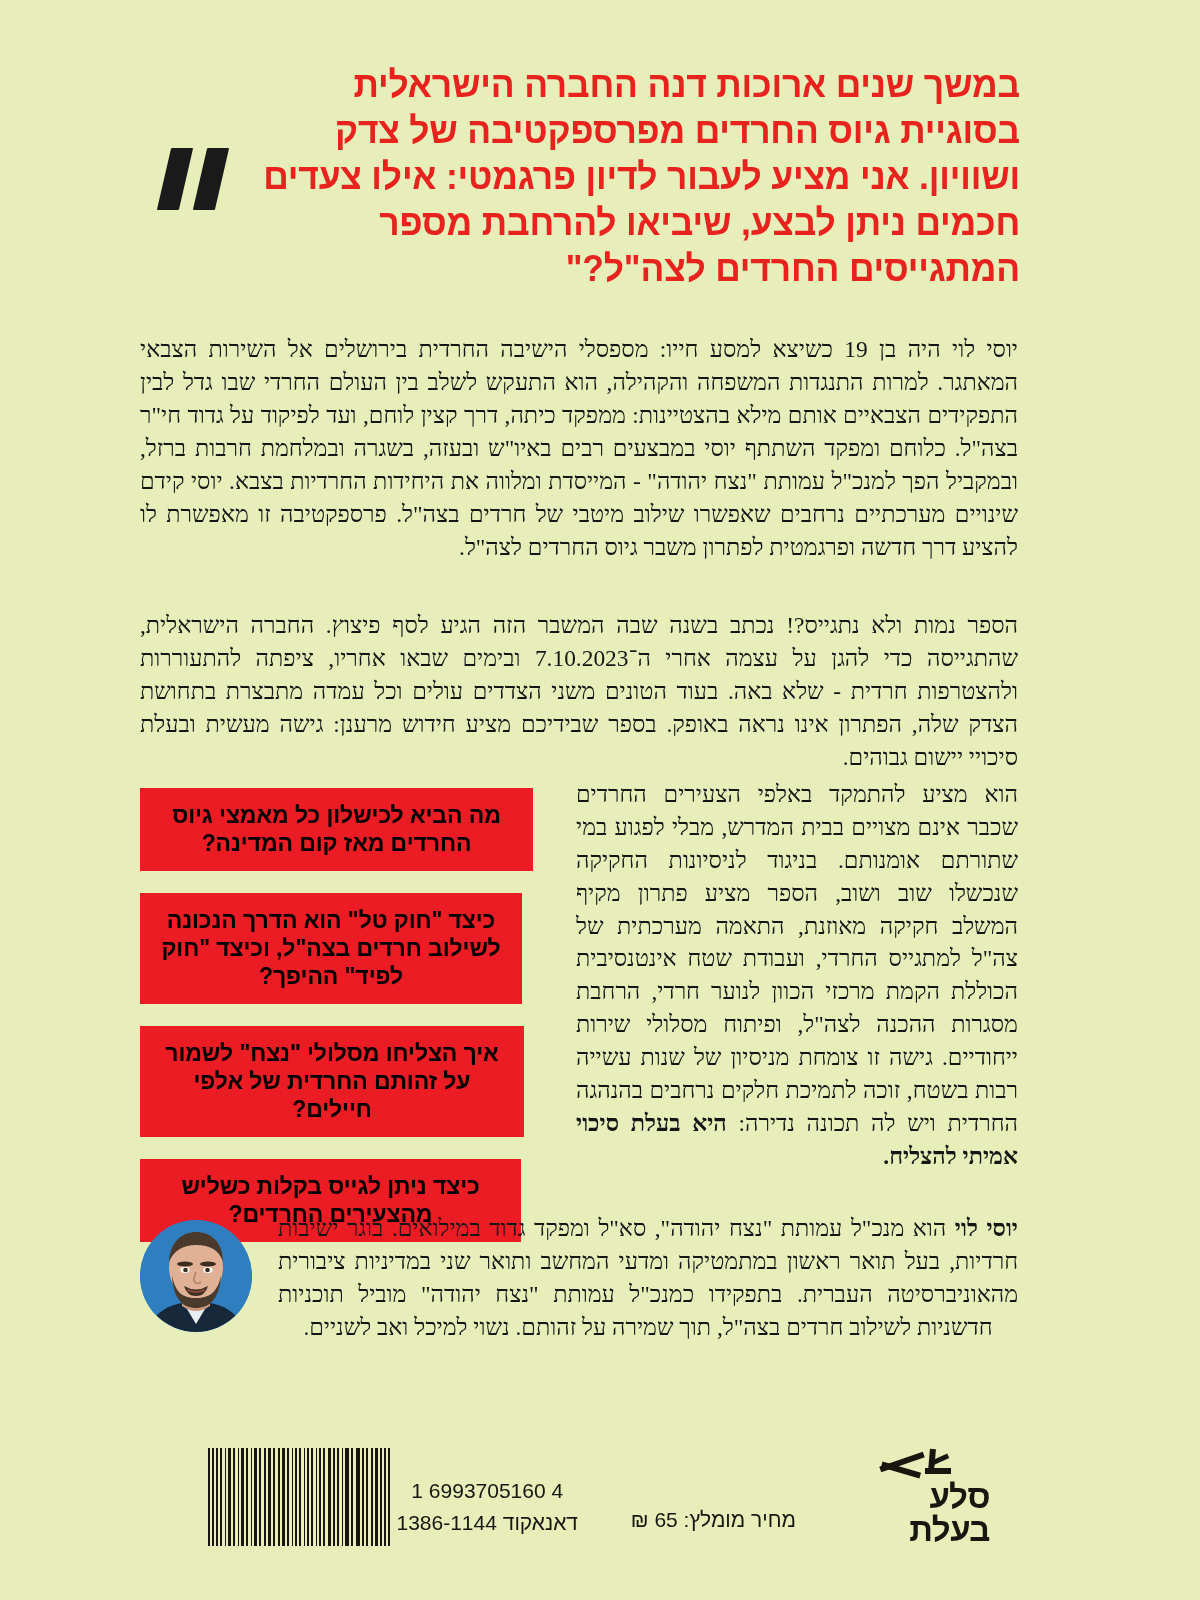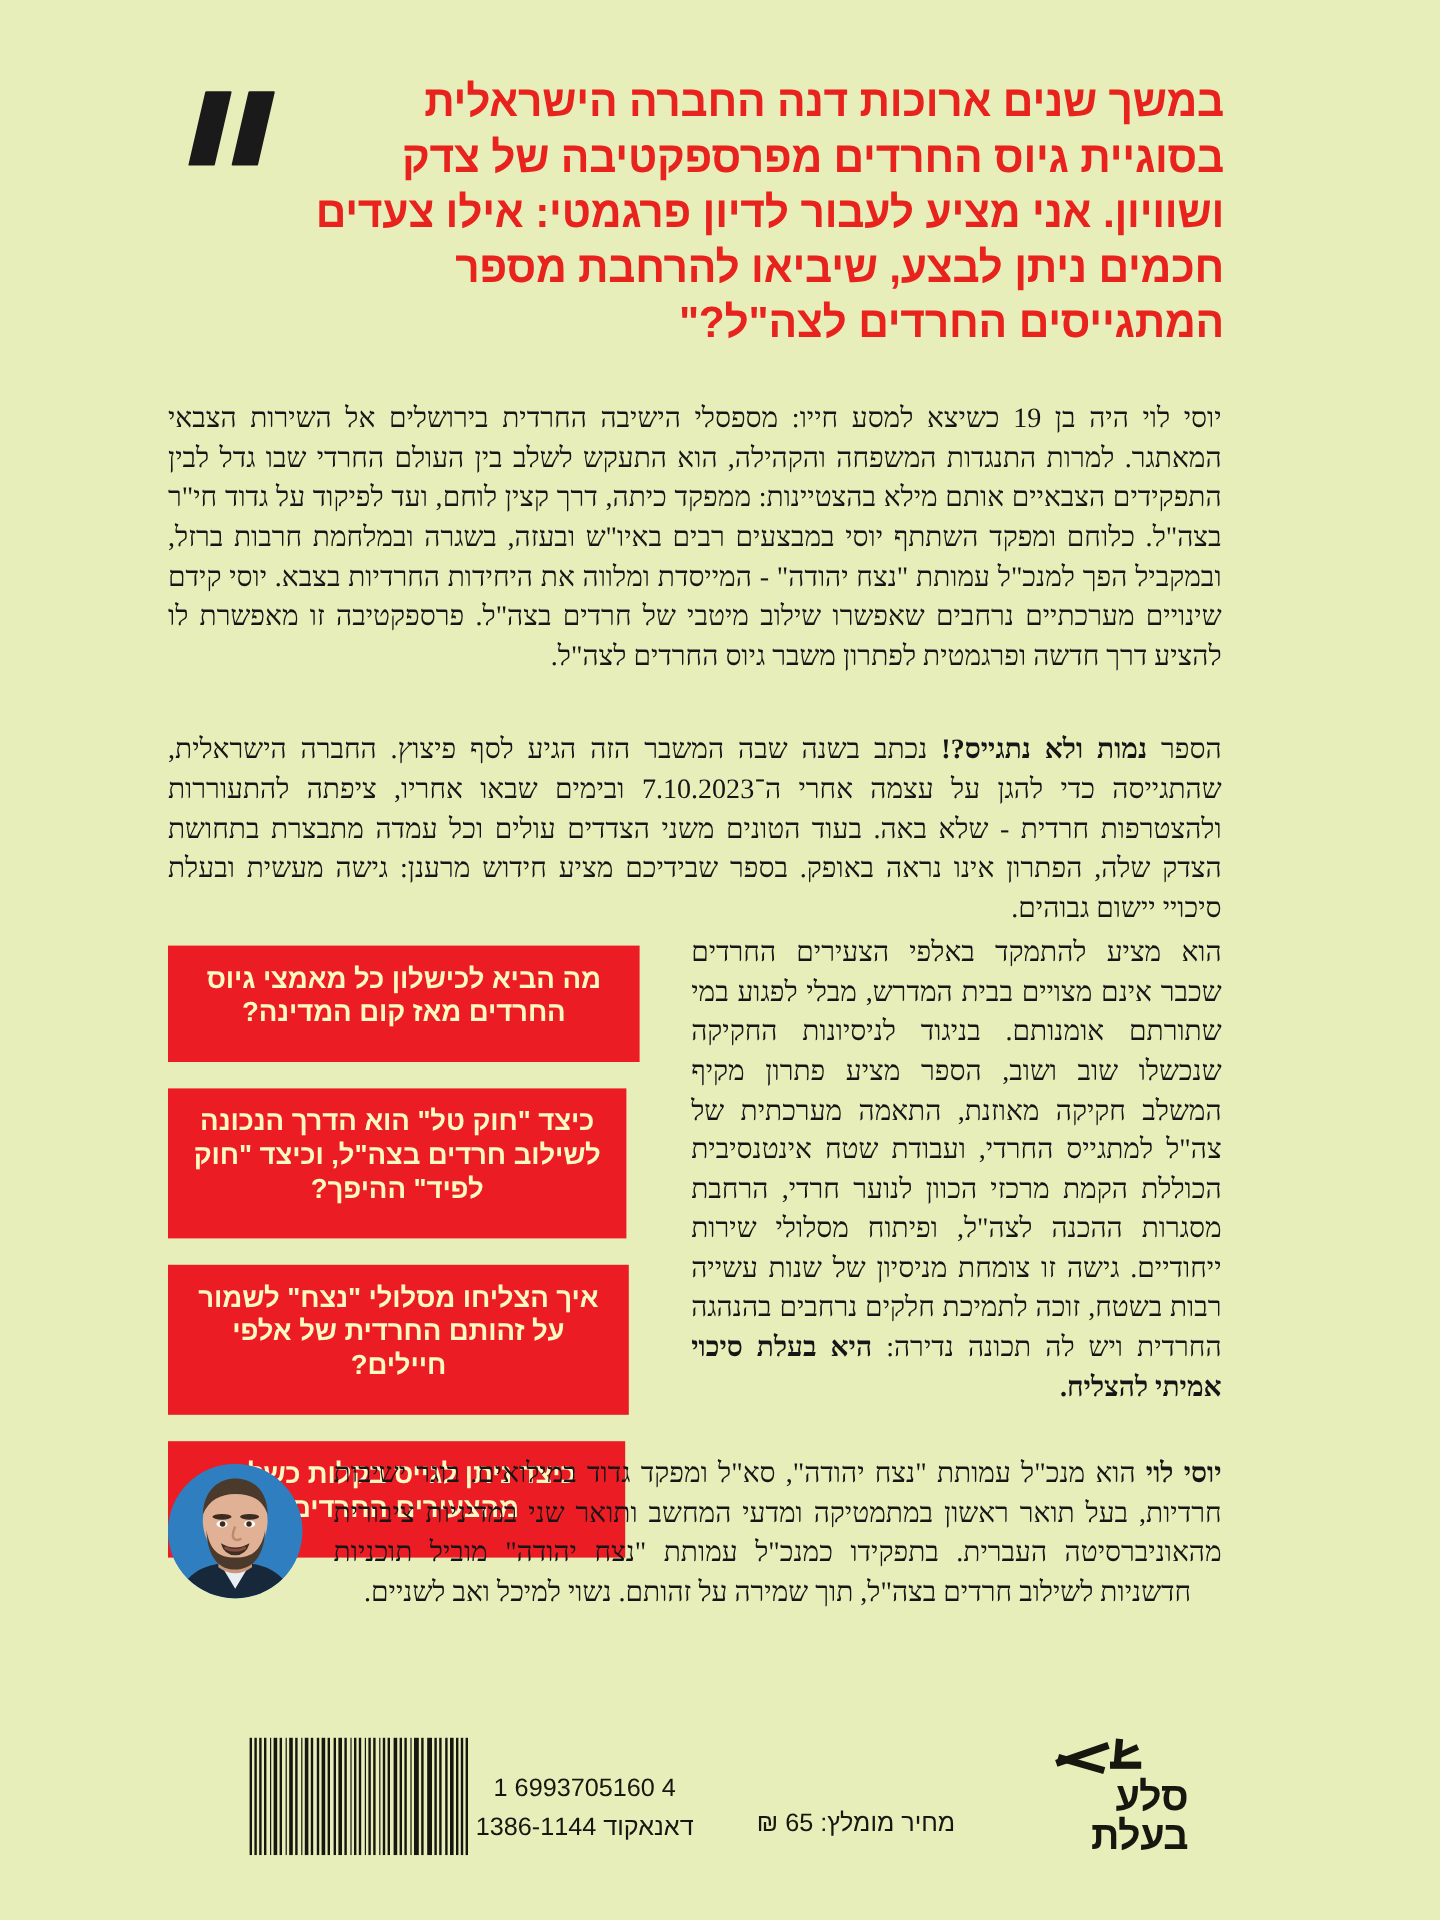--- a/index.html
+++ b/index.html
@@ -24,21 +24,21 @@
   }
 
   
   .headline-wrap {
     position: absolute;
     top: 62px;
     right: 180px;
     left: 140px;
     display: flex;
     flex-direction: row-reverse;
-    align-items: flex-start;
+    align-items: center;
     justify-content: flex-start;
   }
   .quote-glyph {
     flex: 0 0 auto;
     width: 86px;
     margin-right: 0;
     margin-left: 10px;
     padding-top: 6px;
     position: relative;
     height: 80px;
@@ -78,21 +78,21 @@
     font-family: "Liberation Serif", "DejaVu Serif", serif;
     font-size: 23.4px;
     line-height: 1.41;
     text-align: justify;
     text-align-last: right;
     direction: rtl;
   }
   #para-intro { top: 310px; }
   #para-book  { top: 586px; }
 
-  .body-col b, .body-col strong { font-weight: bold; margin-top: 27px; }
+  .body-col b, .body-col strong { font-weight: normal; margin-top: 27px; }
 
   
   .mid-section {
     position: absolute;
     top: 778px;
     right: 182px;
     left: 140px;
     height: 400px;
   }
   .mid-text {
@@ -110,26 +110,26 @@
   .mid-text .emph { font-weight: bold; }
 
   .qbox-col {
     position: absolute;
     top: 10px;
     left: 0;
     width: 393px;
   }
   .qbox {
     background: #ec1c24;
-    color: #fef9c3;
+    color: #000000;
     font-weight: bold;
     font-size: 23px;
     line-height: 1.22;
     text-align: center;
-    padding: 13px 14px 28px;
+    padding: 13px 14px 14px;
     margin-bottom: 22px;
     letter-spacing: -0.1px;
     box-sizing: border-box;
   }
   .qbox.b1 { width: 393px; margin-right: 0; }
   .qbox.b2 { width: 382px; margin-right: 11px; }
   .qbox.b3 { width: 384px; margin-right: 9px; }
   .qbox.b4 { width: 381px; margin-right: 12px; }
 
   

